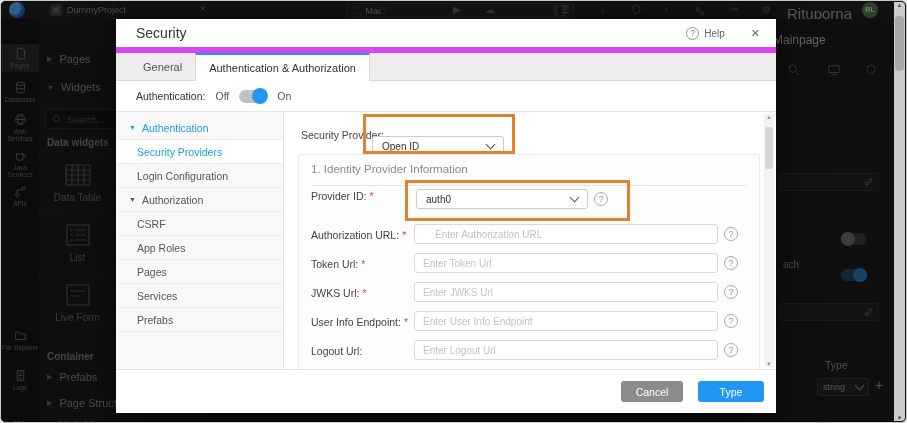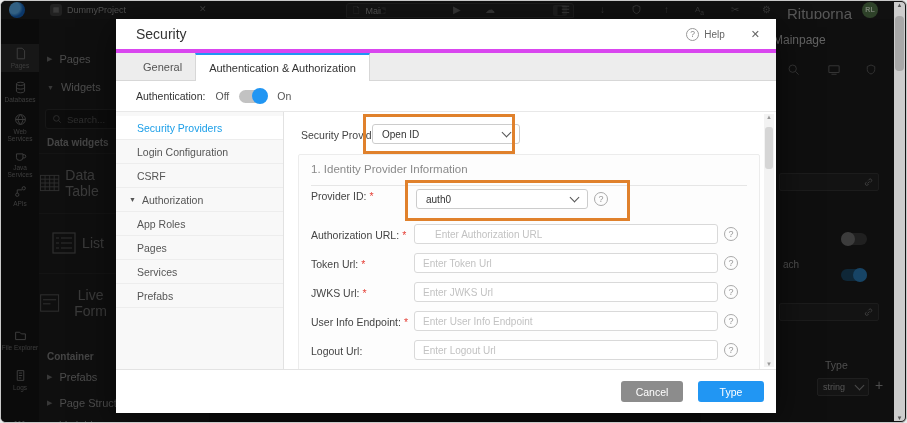--- a/index.html
+++ b/index.html
@@ -33,22 +33,22 @@
   .rail-dots{position:absolute;left:0;top:398px;width:38px;text-align:center;color:#777;font-size:8px;letter-spacing:1px;}
 
   
   .wpanel{position:absolute;left:38px;top:18px;width:170px;height:405px;background:#1d1d1d;}
   .tree-row{position:absolute;left:8px;display:flex;align-items:center;gap:7px;color:#8a8a8a;font-size:11px;}
   .tree-tri{font-size:7px;color:#666;}
   .wp-search{position:absolute;left:6px;top:90px;width:150px;height:20px;background:#171717;border:1px solid #2a2a2a;
     border-radius:3px;display:flex;align-items:center;gap:5px;padding:0 6px;box-sizing:border-box;color:#555;font-size:9.5px;}
   .wp-search svg{stroke:#555;fill:none;stroke-width:1.4;}
   .wp-sec{position:absolute;left:8px;color:#7d7d7d;font-size:10px;font-weight:bold;}
-  .tile{position:absolute;left:0;width:77px;height:58px;border-top:1px solid #252525;display:flex;flex-direction:row;
-    align-items:center;justify-content:center;gap:5px;color:#6b6b6b;font-size:14px;}
+  .tile{position:absolute;left:0;width:77px;height:58px;border-top:1px solid #252525;display:flex;flex-direction:column;
+    align-items:center;justify-content:center;gap:5px;color:#6b6b6b;font-size:10px;}
   .tile svg{stroke:#565656;fill:none;stroke-width:1.2;}
 
   
   .rpanel{position:absolute;left:700px;top:18px;width:194px;height:405px;background:#1c1c1c;}
   .rp-abs{position:absolute;}
   .rp-input{background:#242424;border:1px solid #333;border-radius:2px;display:flex;align-items:center;
     justify-content:flex-end;padding:0 4px;box-sizing:border-box;}
   .rp-input svg{stroke:#777;fill:none;stroke-width:1.3;}
   .tgl-track{width:26px;height:12px;border-radius:6px;position:relative;}
   .tgl-knob{position:absolute;top:-1px;width:14px;height:14px;border-radius:50%;}
@@ -58,21 +58,21 @@
 
   
   .dim{position:absolute;left:0;top:0;width:894px;height:423px;background:rgba(0,0,0,.45);z-index:5;}
   .pgsb{position:absolute;right:1px;top:1px;bottom:1px;width:11px;background:#cdcdcd;z-index:6;
     display:flex;flex-direction:column;justify-content:space-between;align-items:center;color:#555;font-size:6px;border-radius:0 4px 4px 0;}
   .pgsb-thumb{position:absolute;left:1px;top:14px;width:9px;height:55px;background:#a8a8a8;border-radius:4px;}
 
   
   .modal{position:absolute;left:115px;top:18px;width:660px;height:394px;background:#fff;z-index:10;
     box-shadow:0 8px 34px rgba(0,0,0,.55);display:flex;flex-direction:column;}
-  .m-header{height:34px;border-bottom:4px solid #d946ef;display:flex;align-items:center;padding:0 16px 0 20px;box-sizing:border-box;}
+  .m-header{height:34px;border-bottom:6px solid #d946ef;display:flex;align-items:center;padding:0 16px 0 20px;box-sizing:border-box;}
   .m-title{font-size:14px;color:#333;}
   .m-header .sp{flex:1}
   .help-wrap{display:flex;align-items:center;gap:5px;color:#666;font-size:10px;}
   .qicon{width:13px;height:13px;border:1px solid #999;border-radius:50%;color:#888;font-size:8.5px;
     display:flex;align-items:center;justify-content:center;box-sizing:border-box;}
   .m-close{margin-left:26px;color:#666;font-size:11px;}
   .m-tabs{height:28px;background:#ededed;border-bottom:1px solid #d7d7d7;display:flex;padding-left:14px;box-sizing:border-box;}
   .m-tab{padding:0 13px;display:flex;align-items:center;font-size:11px;color:#555;}
   .m-tab.active{background:#fff;border-top:2px solid #2196f3;border-left:1px solid #d7d7d7;border-right:1px solid #d7d7d7;
     margin-bottom:-1px;color:#333;}
@@ -329,36 +329,40 @@
       <span>Authentication:</span>
       <span class="onoff">Off</span>
       <span class="tglB">
           <span class="knob"></span>
         </span>
       <span class="onoff">On</span>
     </div>
 
     <div class="m-body">
       <div class="m-side">
+        <div class="side-item blue">
+          <span class="tri">▼</span>
+          <span>Authentication</span>
+        </div>
         <div class="side-item active">Security Providers</div>
         <div class="side-item">Login Configuration</div>
-        <div class="side-item">CSRF</div>
         <div class="side-item">
           <span class="tri">▼</span>
           <span>Authorization</span>
         </div>
+        <div class="side-item">CSRF</div>
         <div class="side-item">App Roles</div>
         <div class="side-item">Pages</div>
         <div class="side-item">Services</div>
         <div class="side-item">Prefabs</div>
       </div>
 
       <div class="m-form">
         <span class="f-label" style="left:17px;top:17px;">Security Provider:</span>
-        <div class="dropdown" style="left:88px;top:12px;width:148px;">
+        <div class="dropdown" style="left:88px;top:24px;width:132px;">
           <span>Open ID</span>
           <span class="chev" style="border-color:#555;"></span>
         </div>
 
         <div class="sect">
           <span class="sect-title">1. Identity Provider Information</span>
           <div class="sect-div"></div>
         </div>
 
         <span class="f-label" style="left:27px;top:78px;"><span>Provider ID:</span><span class="req">*</span></span>

